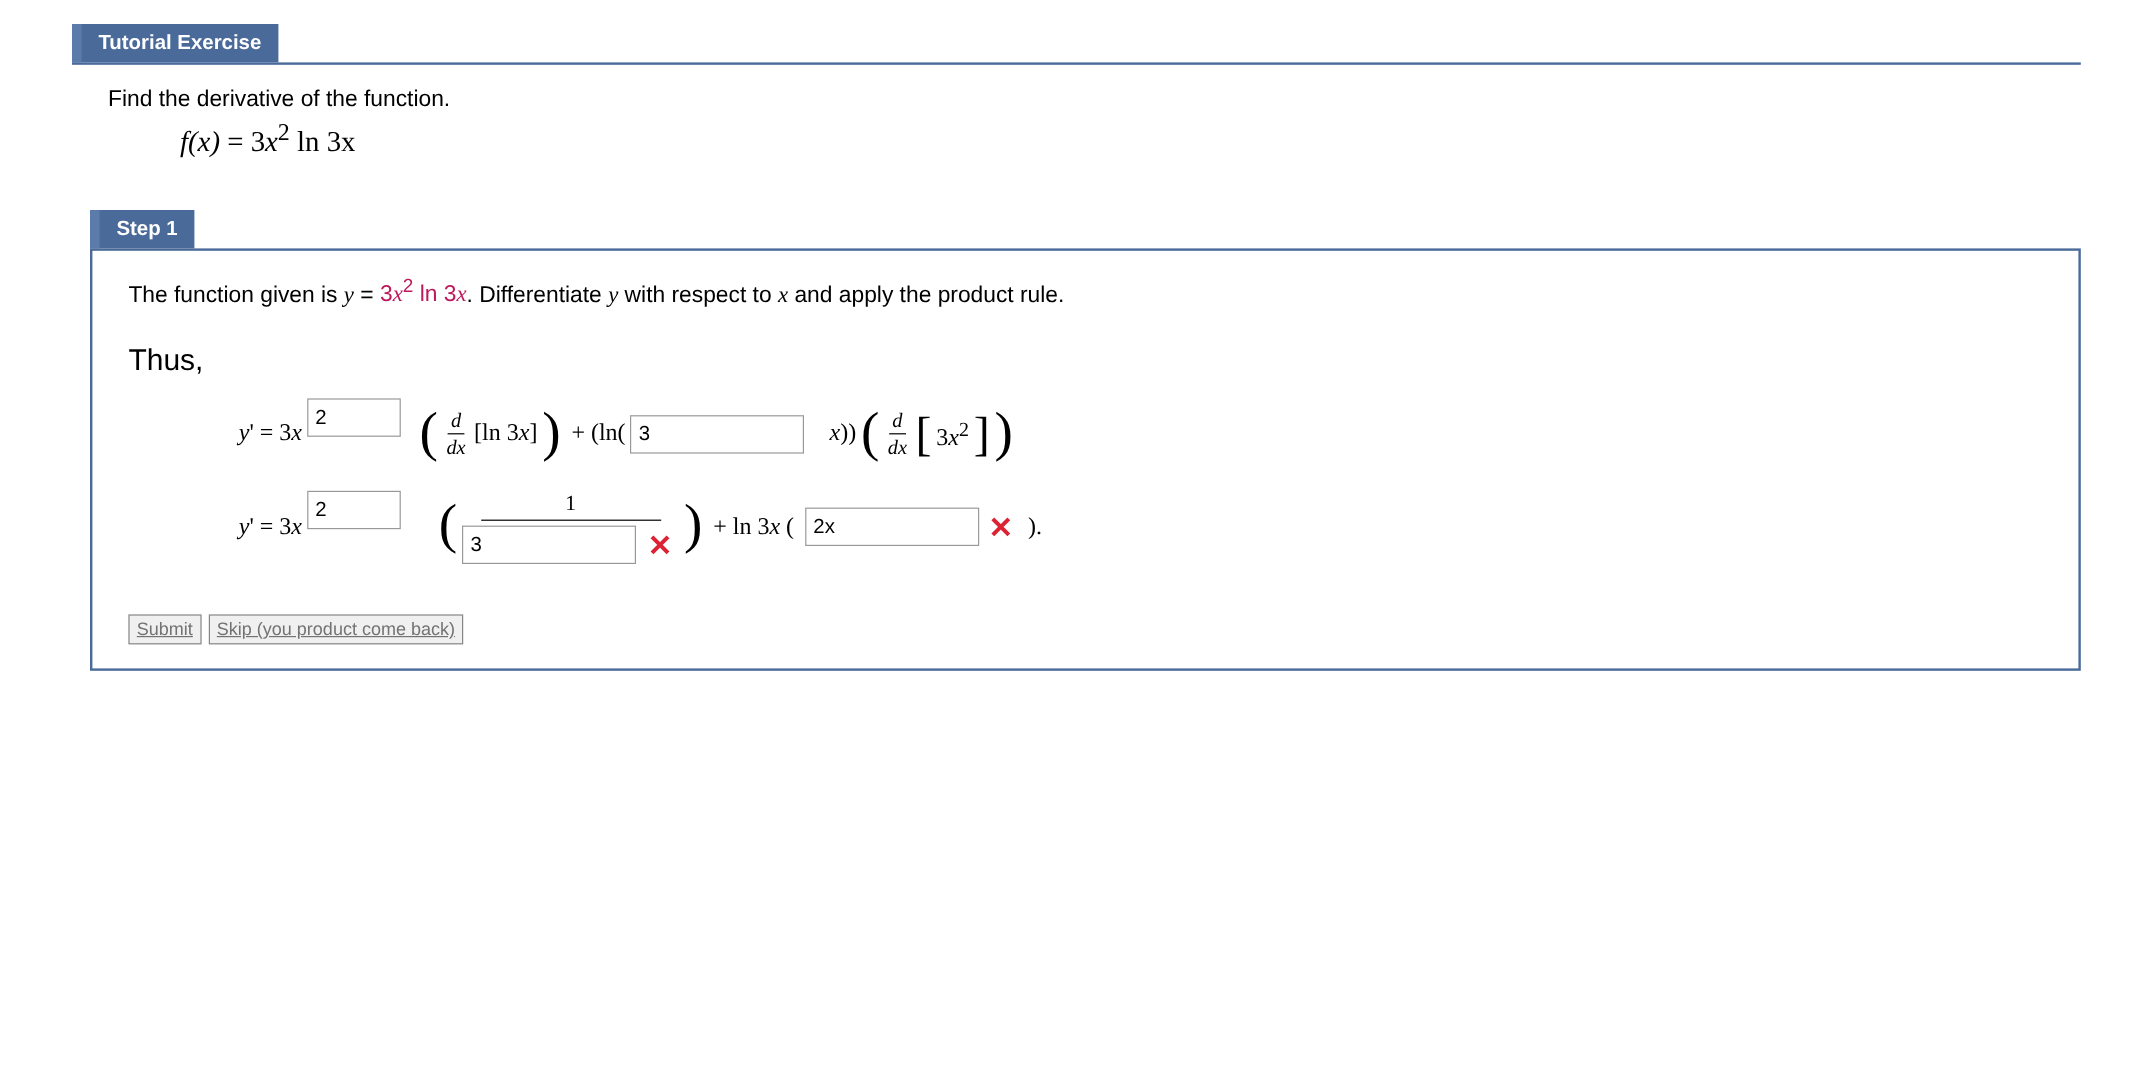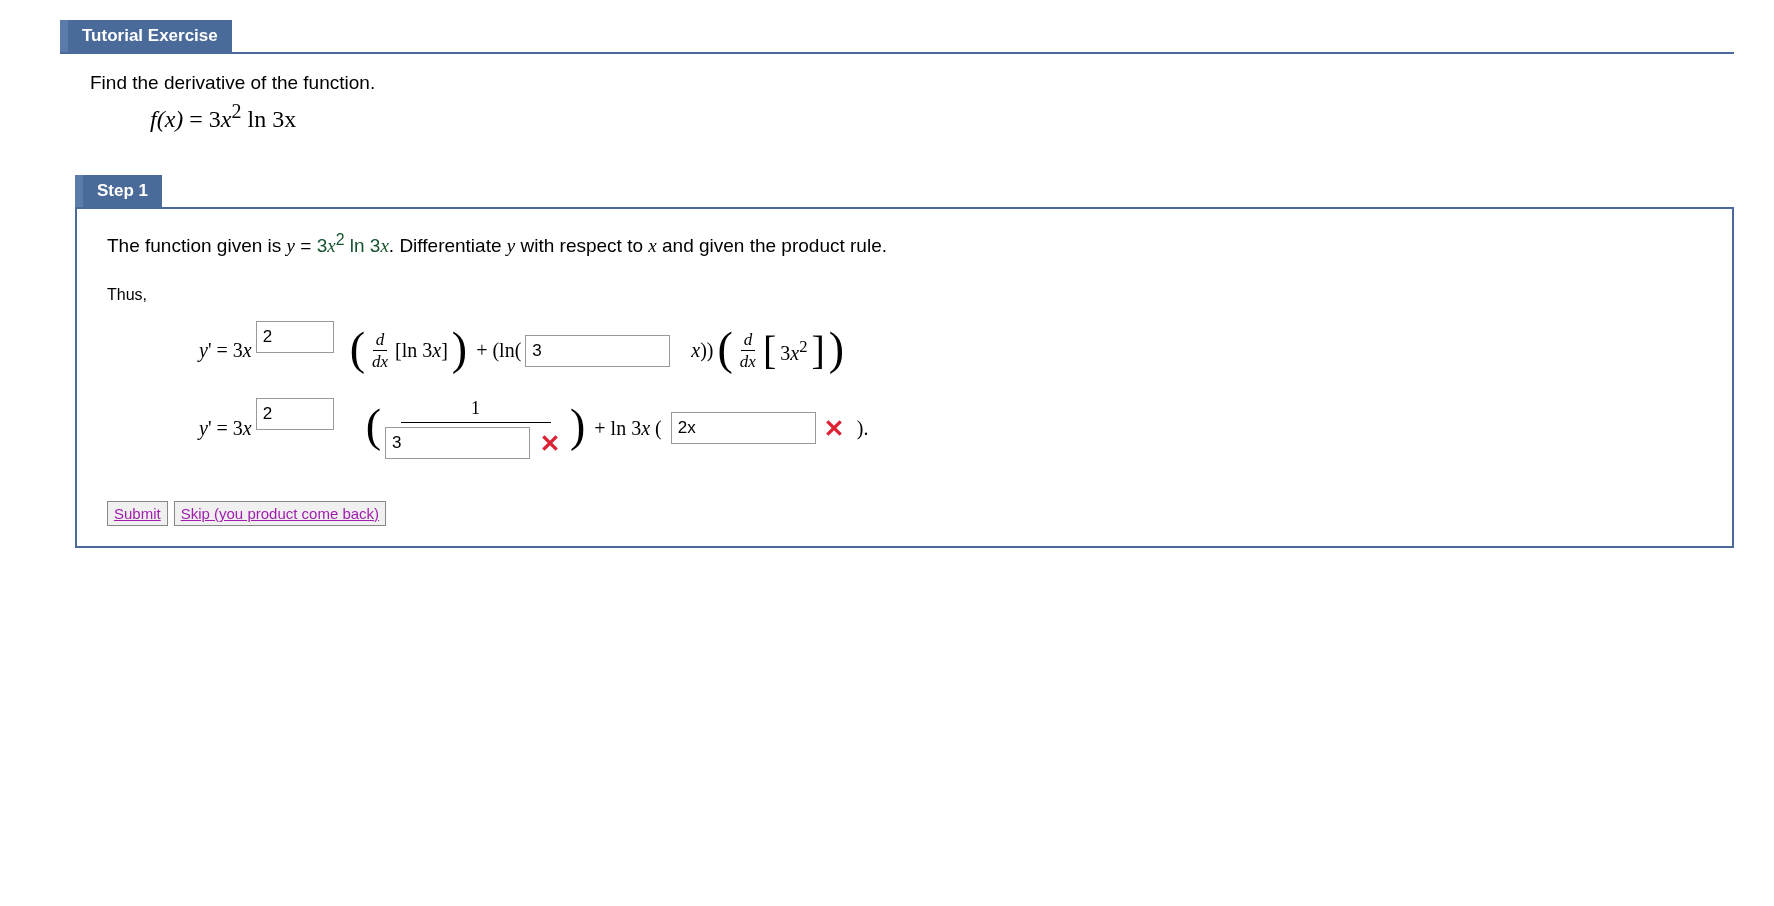--- a/index.html
+++ b/index.html
@@ -46,22 +46,22 @@
   }
   .step-box {
     border: 2px solid #4a6a99;
     padding: 20px 20px 20px 30px;
   }
   .step-text {
     font-size: 19px;
     line-height: 1.4;
   }
   .math-it { font-style: italic; font-family: Georgia, serif; }
-  .red { color: #14532d; }
-  .thus { margin-top: 26px; font-size: 16px; }
+  .red { color: #be185d; }
+  .thus { margin-top: 26px; font-size: 25px; }
   .eq-row {
     display: flex;
     align-items: center;
     margin-top: 18px;
     padding-left: 90px;
     font-family: Georgia, 'Times New Roman', serif;
     font-size: 20px;
     min-height: 58px;
   }
   .eq-row > * { margin: 0 2px; }
@@ -108,21 +108,21 @@
     gap: 6px;
   }
   .btn {
     background: #f0f0f0;
     border: 1px solid #888;
     padding: 3px 6px;
     font-size: 15px;
     font-family: Arial, sans-serif;
     text-decoration: underline;
     cursor: pointer;
-    color: #a21caf;
+    color: #737373;
   }
   .frac-input {
     display: inline-flex;
     flex-direction: column;
     align-items: center;
   }
   .frac-input .num2 { font-size: 18px; padding-bottom: 3px; border-bottom: 1.5px solid #000; min-width: 150px; text-align: center;}
   .frac-input .den2 { padding-top: 4px; display:flex; align-items:center; gap:4px;}
 </style>
 </head>
@@ -144,21 +144,21 @@
   </div>
 
   <div class="section" style="margin-bottom:2px;padding-left:15px;">
     <div class="header-bar" style="border-bottom:none;">
       <div class="header-label">Step 1</div>
     </div>
 
     <div class="step-box">
 
       <div class="step-text">
-        <span>The function given is  </span><span class="math-it">y</span><span> = </span><span class="red"><span>3</span><span class="math-it">x</span><sup>2</sup><span> ln </span>3<span class="math-it">x</span></span><span>.  Differentiate </span><span class="math-it">y</span><span> with respect to </span><span class="math-it">x</span><span> and given the product rule.</span>
+        <span>The function given is  </span><span class="math-it">y</span><span> = </span><span class="red"><span>3</span><span class="math-it">x</span><sup>2</sup><span> ln </span>3<span class="math-it">x</span></span><span>.  Differentiate </span><span class="math-it">y</span><span> with respect to </span><span class="math-it">x</span><span> and apply the product rule.</span>
       </div>
 
       <div class="thus">Thus,</div>
 
       <div class="eq-row">
         <span><span class="math-it">y</span>' = 3<span class="math-it">x</span></span>
         <span class="sup-box"><input class="blank sm" value="2" style=""></span>
         <span class="icon-wrap">
           <svg viewBox="0 0 24 24">
               <path fill="none" stroke="#5a9e4a" stroke-width="4" d="M3 13 L9 19 L21 5"></path>

